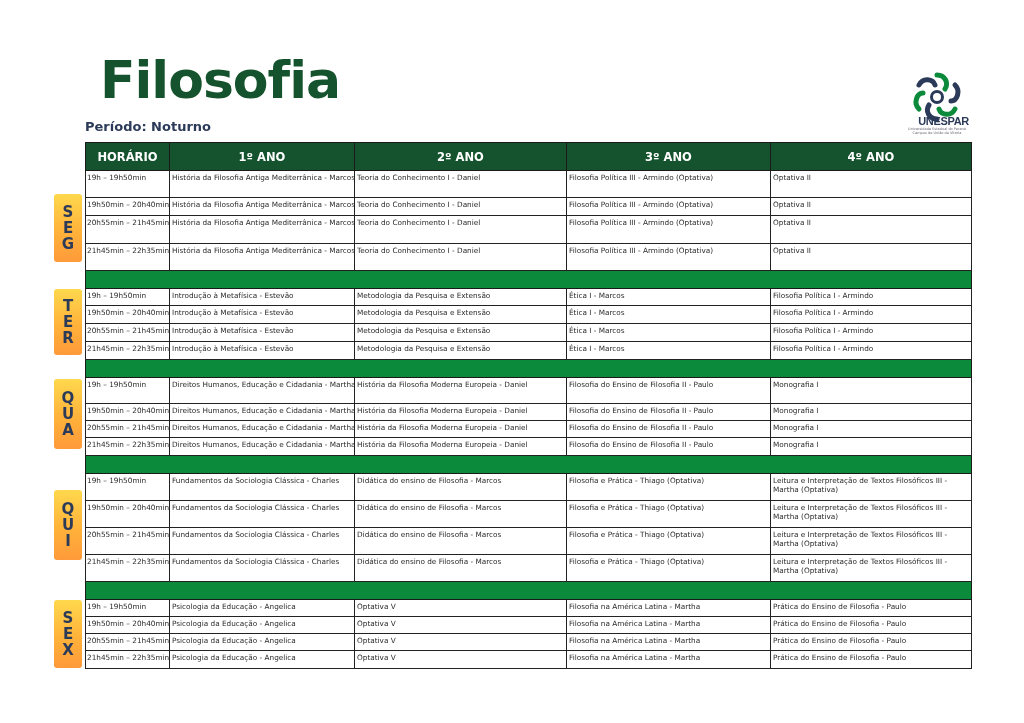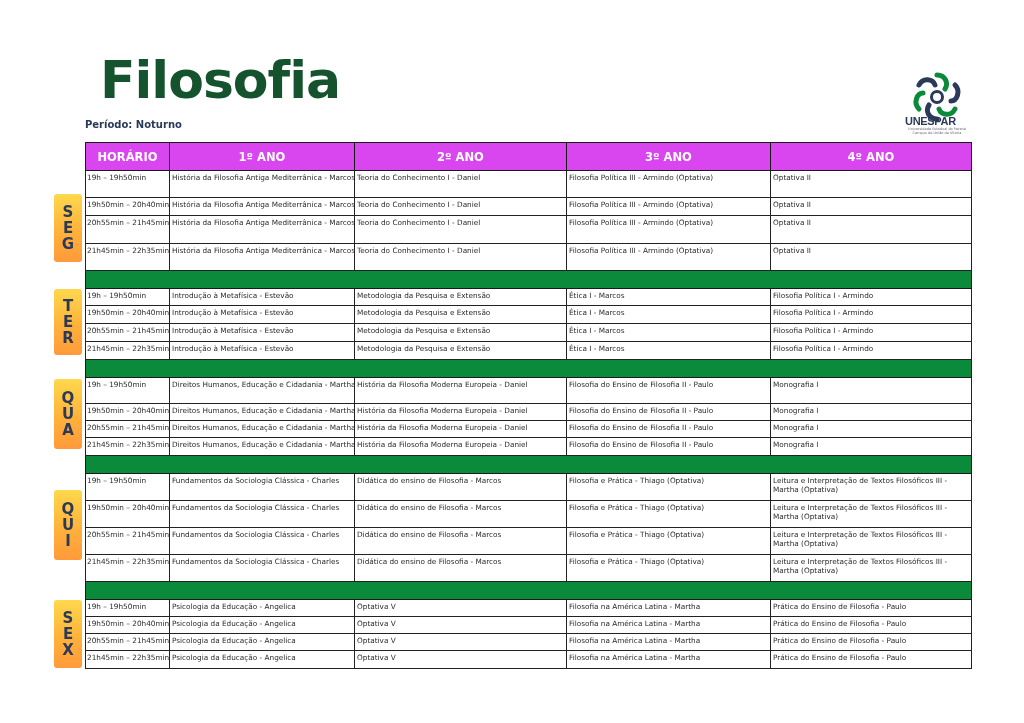--- a/index.html
+++ b/index.html
@@ -1,24 +1,24 @@
 <!DOCTYPE html>
 <html><head>
 <meta charset="utf-8">
 <style>
   * { box-sizing: border-box; margin: 0; padding: 0; }
   html, body { width: 1024px; height: 723px; background: #ffffff; overflow: hidden; }
   body { position: relative; font-family: "DejaVu Sans", sans-serif; color: #1a1a1a; }
   .title { position: absolute; left: 84px; top: 54px; font-family: "DejaVu Sans", sans-serif; font-weight: bold; font-size: 52px; color: #14532d; letter-spacing: -1px; line-height: 1; margin-left: 16px; }
-  .subtitle { position: absolute; left: 85px; top: 119px; font-weight: bold; font-size: 10px; color: #2b3a58; }
+  .subtitle { position: absolute; left: 85px; top: 119px; font-weight: bold; font-size: 13px; color: #2b3a58; }
   .logo { position: absolute; left: 905px; top: 62px; width: 64px; height: 70px; }
-  .logo-text { position: absolute; left: 905px; top: 115px; width: 64px; text-align: left; font-family: "Liberation Sans", sans-serif; font-weight: bold; font-size: 11px; color: #2b3a58; letter-spacing: -0.3px; }
+  .logo-text { position: absolute; left: 905px; top: 115px; width: 64px; text-align: right; font-family: "Liberation Sans", sans-serif; font-weight: bold; font-size: 11px; color: #2b3a58; letter-spacing: -0.3px; }
   .logo-sub { position: absolute; left: 905px; top: 127px; width: 64px; text-align: center; font-size: 3.5px; color: #6a6a7a; line-height: 4px; }
   table.sched { position: absolute; left: 85px; top: 142px; width: 886px; border-collapse: collapse; table-layout: fixed; }
-  table.sched th { background: #d946ef; color: #fff; font-weight: bold; font-size: 11.5px; height: 28px; border: 1px solid #1a1a1a; text-align: center; }
+  table.sched th { background: #14532d; color: #fff; font-weight: bold; font-size: 11.5px; height: 28px; border: 1px solid #1a1a1a; text-align: center; }
   table.sched td { border: 1px solid #222; font-size: 7.3px; font-family: "DejaVu Sans", sans-serif; vertical-align: top; padding: 2px 2px 0 2px; background: #fff; line-height: 9px; white-space: nowrap; overflow: hidden; color: #2a2a2a; }
   table.sched td.wrap { white-space: normal; margin-top: 24px; }
   table.sched td.time { padding-left: 1px; }
   table.sched tr.sep td { background: #0b8a3b; border: 1px solid #1a1a1a; padding: 0; }
   .day { position: absolute; left: 54px; width: 28px; border-radius: 3px; background: linear-gradient(180deg, #ffd84d 0%, #ffb23a 55%, #ff9a3a 100%); color: #2b3a58; font-weight: bold; font-size: 15px; text-align: center; display: flex; flex-direction: column; justify-content: center; align-items: center; line-height: 16px; }
 </style>
 </head>
 <body>
 
 <div class="title">Filosofia</div>

